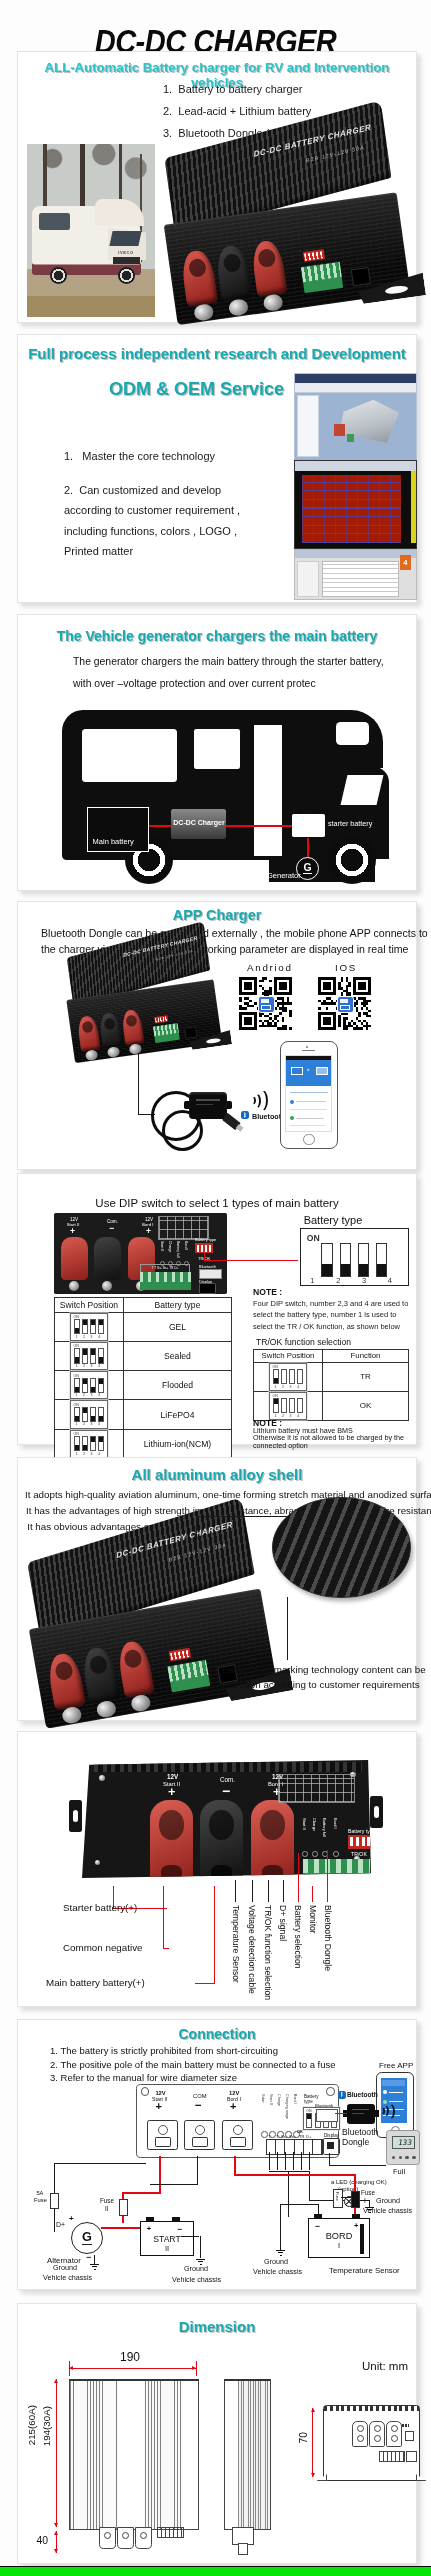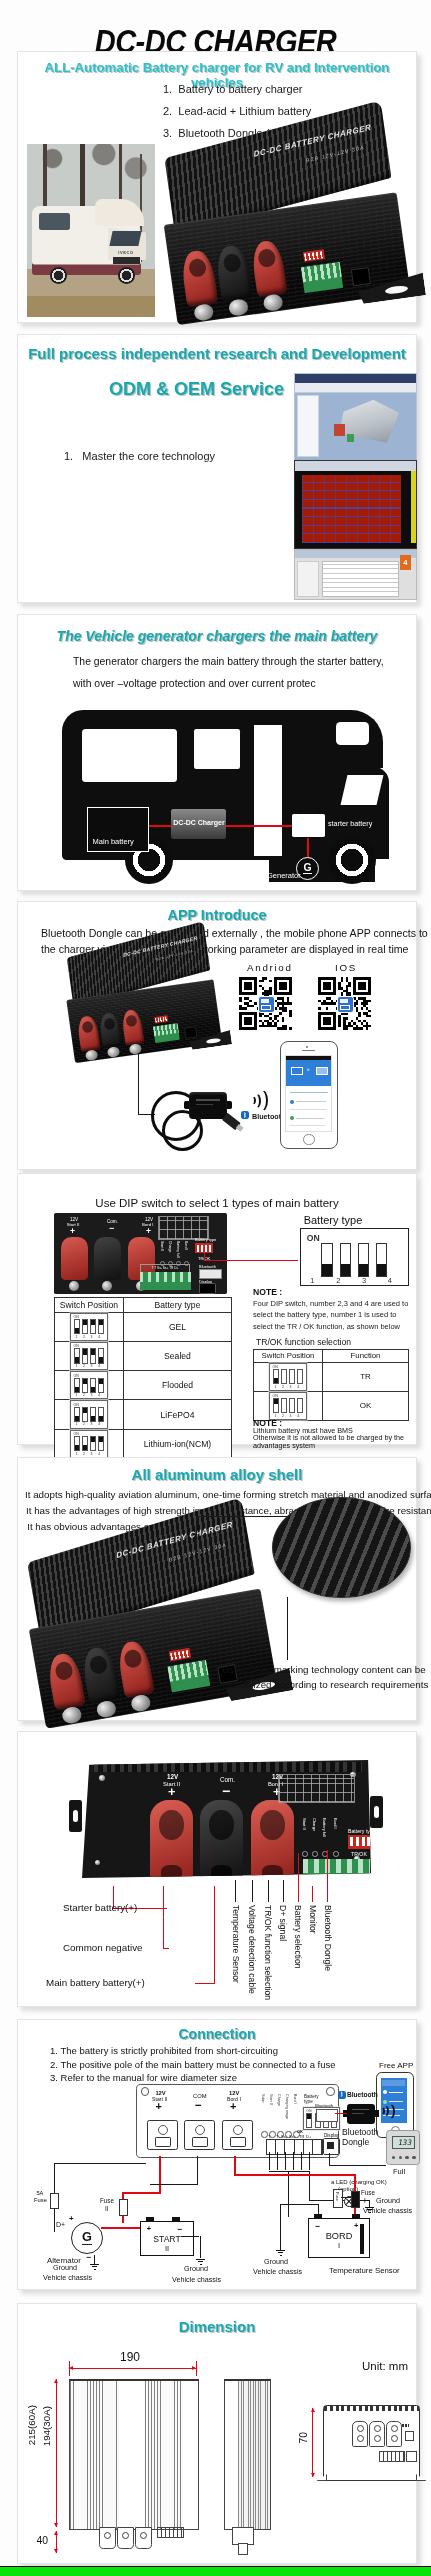--- a/index.html
+++ b/index.html
@@ -140,20 +140,21 @@
           </div>
           <div class="ch-flange"></div>
         </div>
       </div>
   </section>
 
   <section class="card" style="top:334px;height:267px;">
     <h2 class="teal" style="top:10.4px;font-size:15px;">Full process independent research and Development</h2>
     <h2 class="teal" style="top:44px;left:0;width:357px;font-size:18px;">ODM &amp; OEM Service</h2>
     <div class="li" style="left:46px;top:115px;"><span class="num">1.</span>&nbsp;&nbsp;&nbsp;<span>Master the core technology</span></div>
+    <div class="li" style="left:46px;top:145px;width:207px;line-height:1.85;"><span class="num">2.</span>&nbsp;&nbsp;<span>Can customized and develop according to customer requirement , including functions, colors , LOGO , Printed matter</span></div>
 
     <div class="abs" style="left:276px;top:38px;width:121px;height:86px;background:linear-gradient(180deg,#dfe5ee 0 12%,#9db3d2 12%);border:0.6px solid #b7c3d6;">
       <div class="abs" style="left:0;top:0;width:100%;height:11%;background:#2d3f66;"></div>
       <div class="abs" style="left:0;top:11%;width:100%;height:10%;background:#e8ecf2;border-bottom:0.6px solid #c2cbd8;"></div>
       <div class="abs" style="left:2%;top:24%;width:16%;height:70%;background:#f4f6f9;border:0.6px solid #ccd4e0;"></div>
       <div class="abs" style="left:30%;top:30%;width:56%;height:50%;background:linear-gradient(165deg,#e6e9ec,#b9bfc6 60%,#8f969e);clip-path:polygon(18% 28%,62% 0,100% 30%,82% 100%,12% 78%);"></div>
       <div class="abs" style="left:32%;top:58%;width:9%;height:14%;background:#c24532;"></div>
       <div class="abs" style="left:43%;top:70%;width:6%;height:9%;background:#3f9a52;"></div>
     </div>
     <div class="abs" style="left:276px;top:125px;width:121px;height:87px;background:#0d0d0d;border:0.6px solid #333;">
@@ -166,21 +167,21 @@
     <div class="abs" style="left:276px;top:214px;width:121px;height:49px;background:#dfdfdf;border:0.6px solid #bbb;">
       <div class="abs" style="left:0;top:0;width:100%;height:16%;background:#b9c6d8;"></div>
       <div class="abs" style="left:22%;top:22%;width:62%;height:70%;background:#fff;border:0.6px solid #bbb;
         background-image:repeating-linear-gradient(0deg,transparent 0 3.5px,#c9c9c9 3.5px 4.6px);"></div>
       <div class="abs" style="left:2%;top:22%;width:16%;height:70%;background:#f2f2f2;border:0.6px solid #ccc;"></div>
       <div class="abs" style="right:4%;top:10%;width:11.5px;height:15px;background:#e06a1f;color:#fff;font-size:7.5px;font-weight:bold;text-align:center;line-height:15px;">4</div>
     </div>
   </section>
 
   <section class="card" style="top:614px;height:275px;">
-    <h2 class="teal" style="top:12.7px;font-size:14px;font-style:italic;">The Vehicle generator chargers the main battery</h2>
+    <h2 class="teal" style="top:12.7px;font-size:14px;">The Vehicle generator chargers the main battery</h2>
     <div class="btxt" style="left:55px;top:41px;font-size:10.4px;">The generator chargers the main battery through the starter battery,</div>
     <div class="btxt" style="left:55px;top:63px;font-size:10.4px;">with over –voltage protection and over current protec</div>
 
     <div class="abs" style="left:32px;top:86px;width:345px;height:183px;">
       <div class="abs" style="left:11.5px;top:8.6px;width:276px;height:150px;background:#0e0e0e;border-radius:21px 0 0 4.6px;"></div>
       <div class="abs" style="left:247px;top:8.6px;width:86px;height:58px;background:#0e0e0e;border-radius:0 32px 0 0;"></div>
       <div class="abs" style="left:270px;top:66px;width:69px;height:92px;background:#0e0e0e;border-radius:0 15px 0 0;"></div>
       <div class="abs" style="left:219px;top:132px;width:106px;height:49px;background:#0e0e0e;"></div>
       <div class="abs" style="left:294px;top:74px;width:36px;height:30px;background:#fff;transform:skewX(-13deg);"></div>
       <div class="abs" style="left:32px;top:28px;width:95px;height:53px;background:#fff;border-radius:3.5px;"></div>
@@ -205,21 +206,21 @@
       <div class="lnr" style="left:176px;top:124px;width:66px;height:1.7px;"></div>
       <div class="lnr" style="left:257px;top:137px;width:1.7px;height:21px;"></div>
       <div class="abs" style="left:246px;top:156px;width:21px;height:21px;border:1.7px solid #fff;border-radius:50%;background:#0c0c0c;text-align:center;">
         <span style="color:#fff;font-size:10.4px;font-weight:bold;line-height:19.6px;border-bottom:1.2px solid #fff;">G</span>
       </div>
       <span class="wtxt" style="left:217px;top:170px;font-size:7.5px;">Generator</span>
     </div>
   </section>
 
   <section class="card" style="top:901px;height:267px;">
-    <h2 class="teal" style="top:4.6px;font-size:14.4px;">APP Introduce</h2>
+    <h2 class="teal" style="top:4.6px;font-size:14.4px;">APP Charger</h2>
     <div class="btxt" style="left:23px;top:25px;font-size:10.6px;">Bluetooth Dongle can be connected externally , the mobile phone APP connects to</div>
     <div class="btxt" style="left:23px;top:41px;font-size:10.6px;">the charger via Bluetooth and the working parameter are displayed in real time</div>
 
     <span class="btxt" style="left:229px;top:60px;font-size:9.8px;letter-spacing:1.7px;">Andriod</span>
     <span class="btxt" style="left:317px;top:60px;font-size:9.8px;letter-spacing:1.7px;">IOS</span>
     <div class="qr" style="left:221px;top:75px;width:53px;height:53px;">
         <svg viewBox="0 0 21 21" shape-rendering="crispEdges" xmlns="http://www.w3.org/2000/svg">
           <rect x="9" y="0" width="1" height="1" fill="#000"></rect>
           <rect x="10" y="0" width="1" height="1" fill="#000"></rect>
           <rect x="8" y="1" width="1" height="1" fill="#000"></rect>
@@ -714,21 +715,21 @@
                   <i class="sw na"></i>
                   <i class="sw na"></i>
                 </span><em class="nums">1 2 3 4</em></span></td>
             <td style="font-size:8px;">OK</td>
           </tr>
     </tbody>
       </table>
     <div class="btxt" style="left:235px;top:244px;font-size:8.6px;font-weight:bold;">NOTE :</div>
     <div class="btxt" style="left:235px;top:252px;font-size:7.2px;">Lithium battery must have BMS</div>
     <div class="btxt" style="left:235px;top:259px;font-size:7.2px;">Otherwise it is not allowed to be charged by the</div>
-    <div class="btxt" style="left:235px;top:267px;font-size:7.2px;">advantages system</div>
+    <div class="btxt" style="left:235px;top:267px;font-size:7.2px;">connected option</div>
   </section>
 
   <section class="card" style="top:1457px;height:262px;">
     <h2 class="teal" style="top:8px;font-size:15px;">All aluminum alloy shell</h2>
     <div class="btxt" style="left:7px;top:31px;font-size:9.8px;">It adopts high-quality aviation aluminum, one-time forming stretch material and anodized surface treatment</div>
     <div class="btxt" style="left:8px;top:47px;font-size:9.8px;">It has the advantages of high strength impact resistance, abrasion resistance and fire resistance</div>
     <div class="btxt" style="left:9.2px;top:63px;font-size:9.8px;">It has obvious advantages over plastic shells</div>
 
     <div class="charger-slot" style="left:10.4px;top:81px;width:247px;height:173px;">
         <div class="ch-rot" style="transform:rotate(-10deg);">
@@ -749,21 +750,21 @@
           </div>
           <div class="ch-flange"></div>
         </div>
       </div>
 
     <div class="ln" style="left:178px;top:58px;width:1.2px;height:28px;"></div>
     <div class="ln" style="left:178px;top:58px;width:95px;height:1.2px;"></div>
     <div class="abs" style="left:254px;top:39px;width:137px;height:99px;border:1.7px solid #2b2b2b;border-radius:50%;background:repeating-linear-gradient(112deg,#4b4b4b 0 4px,#151515 4px 11.5px);box-shadow:2.3px 3.5px 4.6px rgba(0,0,0,.3);"></div>
     <div class="ln" style="left:269px;top:139px;width:1.2px;height:63px;"></div>
     <div class="btxt" style="left:204px;top:206px;width:190px;text-align:center;font-size:9.8px;">Using laser marking technology content can be</div>
-    <div class="btxt" style="left:204px;top:221px;width:190px;text-align:center;font-size:9.8px;">customized according to research requirements</div>
+    <div class="btxt" style="left:204px;top:221px;width:190px;text-align:center;font-size:9.8px;">selection according to customer requirements</div>
   </section>
 
   <section class="card" style="top:1731px;height:274px;">
 
     <div class="abs" style="left:64px;top:28px;width:289px;height:118px;background:#161616;clip-path:polygon(2.5% 4%,99% 0,100% 96%,0 100%);">
       <div class="abs" style="left:4%;top:2%;width:93%;height:9.2px;background:repeating-linear-gradient(90deg,#343434 0 4px,#0e0e0e 4px 8.6px);"></div>
       <div class="scrw" style="left:17px;top:15px;"></div>
         <div class="scrw" style="right:15px;top:11.5px;"></div>
       <div class="scrw" style="left:12.7px;bottom:12.7px;"></div>
         <div class="scrw" style="right:11.5px;bottom:16px;"></div>

